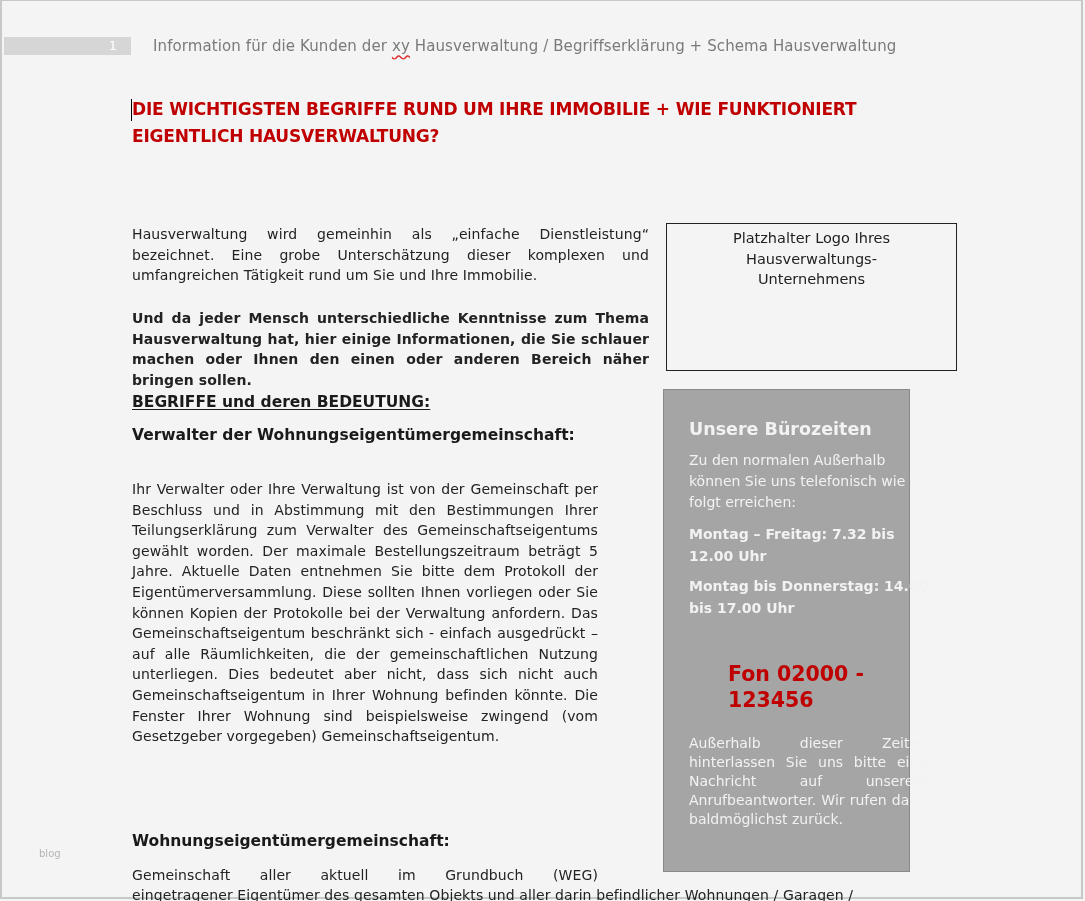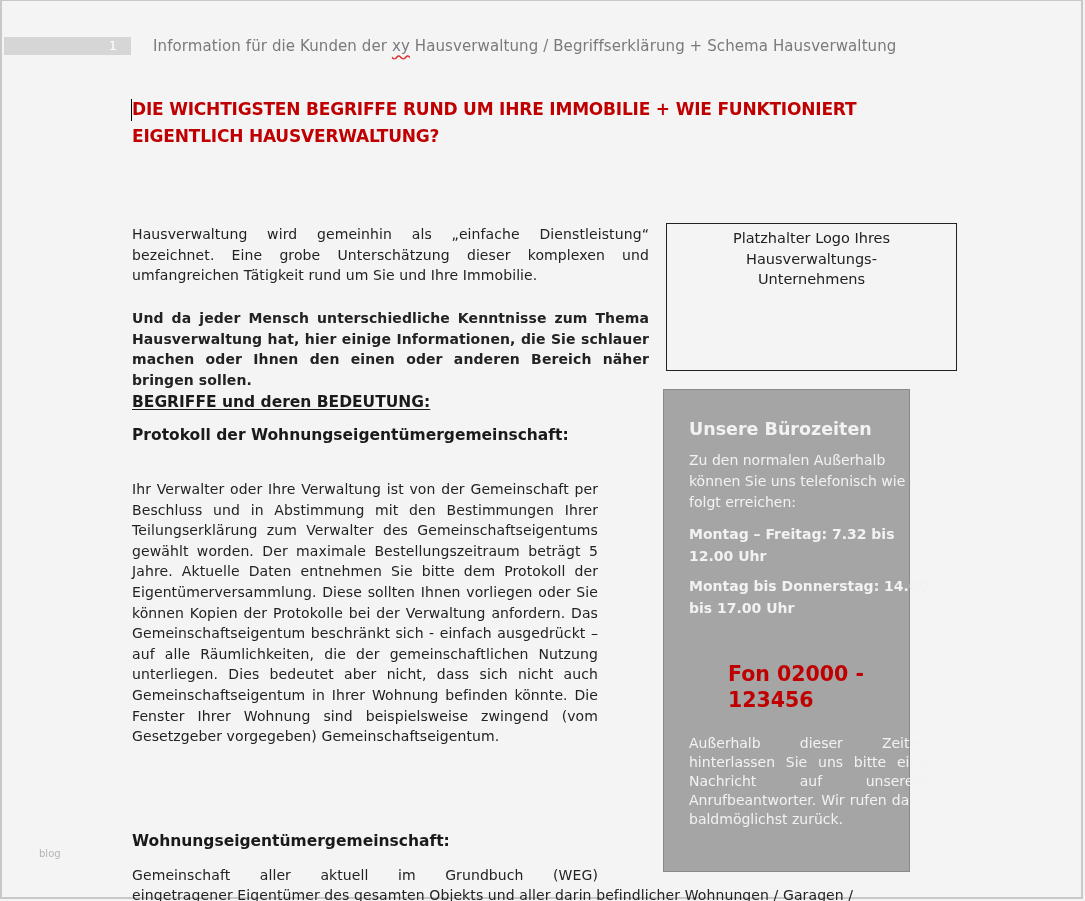--- a/index.html
+++ b/index.html
@@ -164,21 +164,21 @@
 <div class="body-text p1">Hausverwaltung wird gemeinhin als „einfache Dienstleistung“ bezeichnet. Eine grobe Unterschätzung dieser komplexen und umfangreichen Tätigkeit rund um Sie und Ihre Immobilie.</div>
 <div class="body-text p2">Und da jeder Mensch unterschiedliche Kenntnisse zum Thema Hausverwaltung hat, hier einige Informationen, die Sie schlauer machen oder Ihnen den einen oder anderen Bereich näher bringen sollen.</div>
 
 <div class="logo-box">
   <div>Platzhalter Logo Ihres</div>
   <div>Hausverwaltungs-</div>
   <div>Unternehmens</div>
 </div>
 
 <div class="sec-head">BEGRIFFE und deren BEDEUTUNG:</div>
-<div class="sub-head1">Protokoll der Wohnungseigentümergemeinschaft:</div>
+<div class="sub-head1">Verwalter der Wohnungseigentümergemeinschaft:</div>
 <div class="body-text p3">Ihr Verwalter oder Ihre Verwaltung ist von der Gemeinschaft per Beschluss und in Abstimmung mit den Bestimmungen Ihrer Teilungserklärung zum Verwalter des Gemeinschaftseigentums gewählt worden. Der maximale Bestellungszeitraum beträgt 5 Jahre. Aktuelle Daten entnehmen Sie bitte dem Protokoll der Eigentümerversammlung. Diese sollten Ihnen vorliegen oder Sie können Kopien der Protokolle bei der Verwaltung anfordern. Das Gemeinschaftseigentum beschränkt sich - einfach ausgedrückt – auf alle Räumlichkeiten, die der gemeinschaftlichen Nutzung unterliegen. Dies bedeutet aber nicht, dass sich nicht auch Gemeinschaftseigentum in Ihrer Wohnung befinden könnte. Die Fenster Ihrer Wohnung sind beispielsweise zwingend (vom Gesetzgeber vorgegeben) Gemeinschaftseigentum.</div>
 
 <div class="sub-head2">Wohnungseigentümergemeinschaft:</div>
 <div class="body-text p4">Gemeinschaft aller aktuell im Grundbuch (WEG)</div>
 <div class="body-text p5">eingetragener Eigentümer des gesamten Objekts und aller darin befindlicher Wohnungen / Garagen /</div>
 
 <div class="office-box">
   <div class="ob-title">Unsere Bürozeiten</div>
   <div class="ob-intro">Zu den normalen Außerhalb können Sie uns telefonisch wie folgt erreichen:</div>
   <div class="ob-hours1">Montag – Freitag:  7.32 bis 12.00 Uhr</div>

